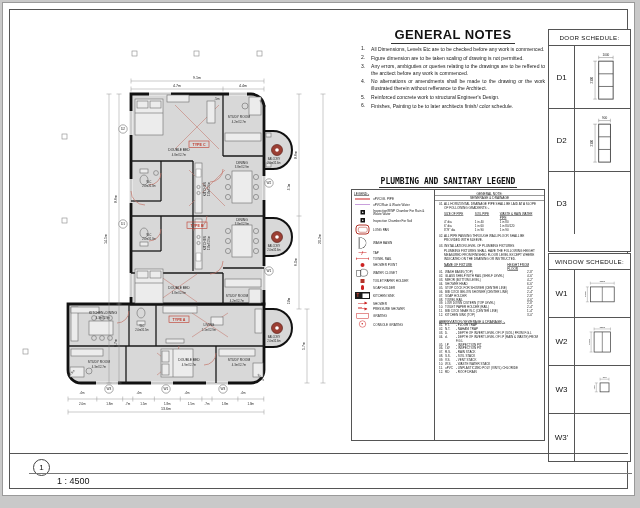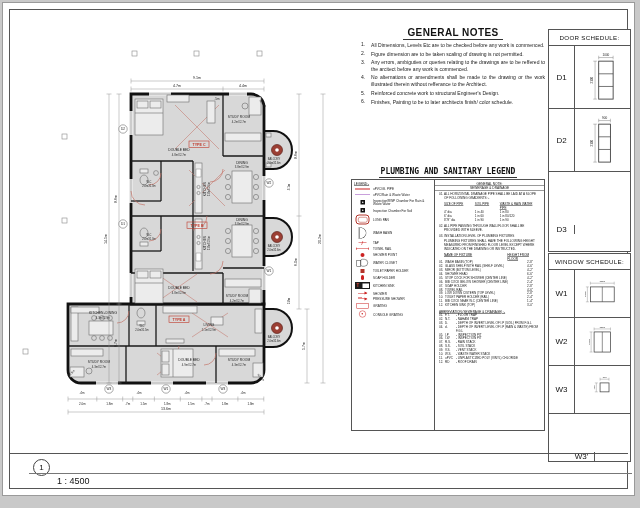--- a/index.html
+++ b/index.html
@@ -28,29 +28,29 @@
   .typbox{fill:none;stroke:#c0392b;stroke-width:.6;}
   .gm{fill:none;stroke:#888;stroke-width:.6;}
   .tagc{fill:#fff;stroke:#555;stroke-width:.5;}
   .tagt{font-size:3.2px;fill:#222;text-anchor:middle;}
   .winw{fill:#fff;stroke:none;}
   .winl{stroke:#333;stroke-width:.5;}
   .fan{fill:#9c3f34;stroke:#5d241c;stroke-width:.7;}
 
   
   #gnotes{position:absolute;left:358px;top:24px;width:184px;height:148px;overflow:hidden;}
-  .gn-title{text-align:center;font-size:10px;font-weight:bold;color:#111;letter-spacing:.4px;padding-bottom:1px;}
+  .gn-title{text-align:center;font-size:13px;font-weight:bold;color:#111;letter-spacing:.4px;padding-bottom:1px;}
   .gn-title span{border-bottom:.8px solid #333;padding:0 4px 1px;}
   .m72{transform:scale(.72);transform-origin:0 0;width:139%;}
   .gn-row{display:flex;margin:3px 0;color:#1a1a1a;}
   .gn-num{width:14px;flex:none;font-size:7px;}
   .gn-text{flex:1;font-size:7px;line-height:1.3;text-align:justify;}
 
   
-  #plegend{position:absolute;left:348px;top:164px;width:194px;height:272px;}
+  #plegend{position:absolute;left:348px;top:174px;width:194px;height:272px;}
   .pl-title{text-align:center;font-family:"DejaVu Sans Mono",monospace;font-size:8px;font-weight:bold;color:#111;}
   .pl-title span{border-bottom:.8px solid #333;padding:0 2px 1px;}
   .pl-box{margin-top:3px;border:1px solid #555;height:250px;display:flex;overflow:hidden;}
   .pl-left{width:82px;flex:none;border-right:1px solid #555;overflow:hidden;}
   .pl-right{flex:1;overflow:hidden;}
   .m50{transform:scale(.5);transform-origin:0 0;width:200%;}
   .lg-head{font-size:6.4px;text-decoration:underline;color:#111;padding:3px 0 2px 4px;}
   .lg-row{display:flex;align-items:center;padding:2.2px 2px 2.2px 4px;}
   .lg-ic{flex:none;width:34px;display:flex;justify-content:center;align-items:center;}
   .lg-lb{flex:1;font-size:6.2px;line-height:1.15;color:#1a1a1a;padding-left:4px;}
@@ -104,21 +104,21 @@
   .ic-grating{width:22px;height:9px;border:1.6px solid #cc2222;}
   .ic-console{width:12px;height:12px;border:1.6px solid #cc2222;border-radius:50%;position:relative;}
   .ic-console::after{content:"";position:absolute;left:4px;top:4px;width:3px;height:3px;background:#cc2222;border-radius:50%;}
 
   
   .sch{position:absolute;left:545px;width:83px;border:1px solid #555;background:#fff;box-sizing:border-box;}
   #door-sch{top:26px;}
   #win-sch{top:250px;}
   .sch-title{height:15px;display:flex;align-items:center;justify-content:center;font-size:6.2px;letter-spacing:.3px;color:#111;border-bottom:1px solid #555;}
   .sch-row{display:flex;border-bottom:1px solid #555;}
-  .sch-row:last-child{border-bottom:none;align-items:flex-end;}
+  .sch-row:last-child{border-bottom:none;}
   .sch-tag{width:25px;flex:none;border-right:1px solid #555;display:flex;align-items:center;justify-content:center;font-size:8px;color:#111;}
   .sch-cell{flex:1;display:flex;align-items:center;justify-content:center;}
   .sch-cell svg{width:92%;height:92%;}
   .sch-empty{height:17px;}
   .sd{stroke:#777;stroke-width:.5;}
   .sd2{stroke:#444;stroke-width:.8;}
   .sr{fill:none;stroke:#444;stroke-width:1;}
   .st{font-size:3.4px;fill:#222;}
 
   
@@ -837,21 +837,21 @@
                 <line class="sd" x1="25" y1="13" x2="25" y2="17"></line>
                 <line class="sd" x1="37" y1="13" x2="37" y2="17"></line>
                 <text class="st" text-anchor="middle" x="31" y="13.5">.5m</text>
                 <line class="sd" x1="20" y1="20" x2="20" y2="32"></line>
                 <line class="sd" x1="18" y1="20" x2="22" y2="20"></line>
                 <line class="sd" x1="18" y1="32" x2="22" y2="32"></line>
                 <text class="st" text-anchor="middle" transform="rotate(-90 18 26)" x="18" y="26">.5m</text>
               </svg>
             </div>
           </div>
-          <div class="sch-row" style="height: 47px; margin-left: 20px;">
+          <div class="sch-row" style="height: 47px;">
             <div class="sch-tag">W3'</div>
             <div class="sch-cell"></div>
           </div>
         </div>
   </div>
 
   <div class="tsep"></div>
   <div class="tb-circ">1</div>
   <div class="tb-line"></div>
   <div class="tb-scale">1 : 4500</div>

